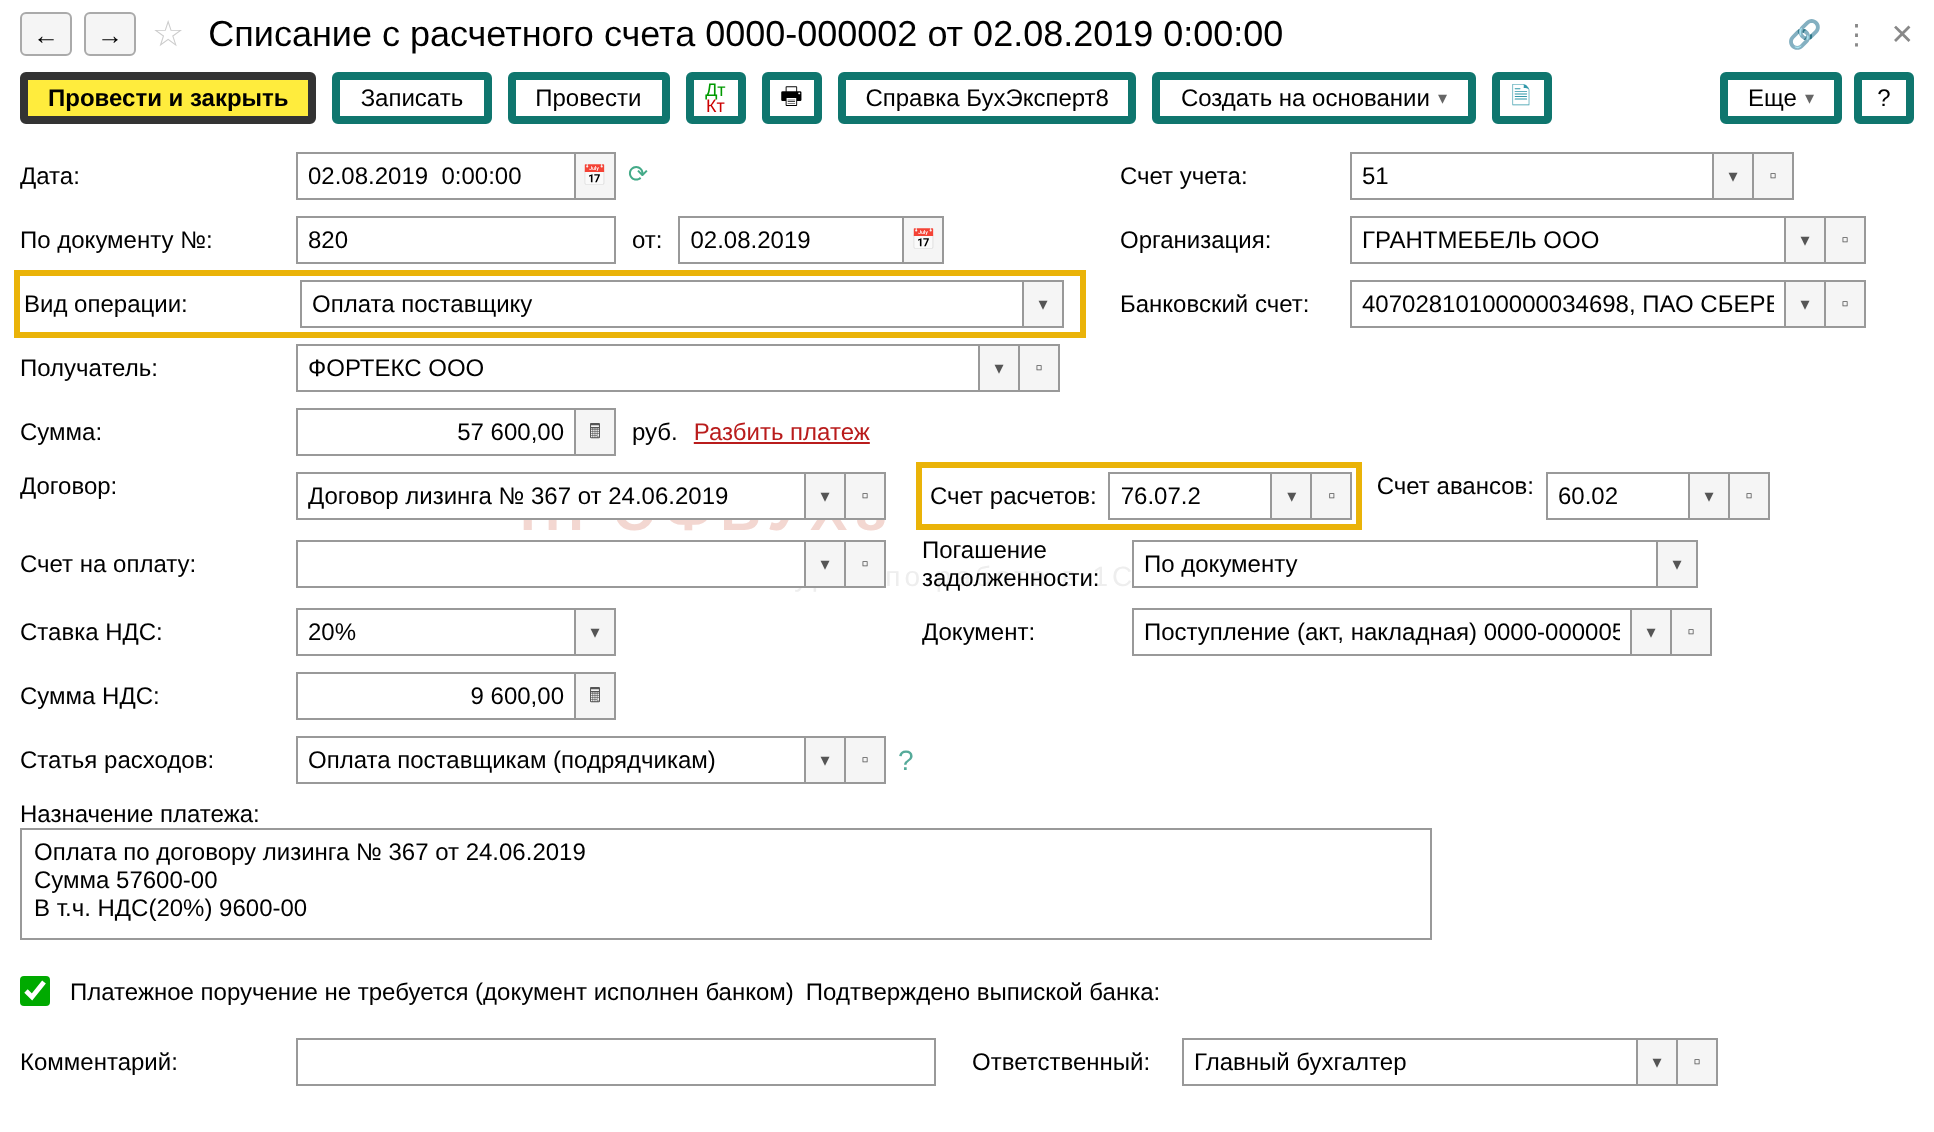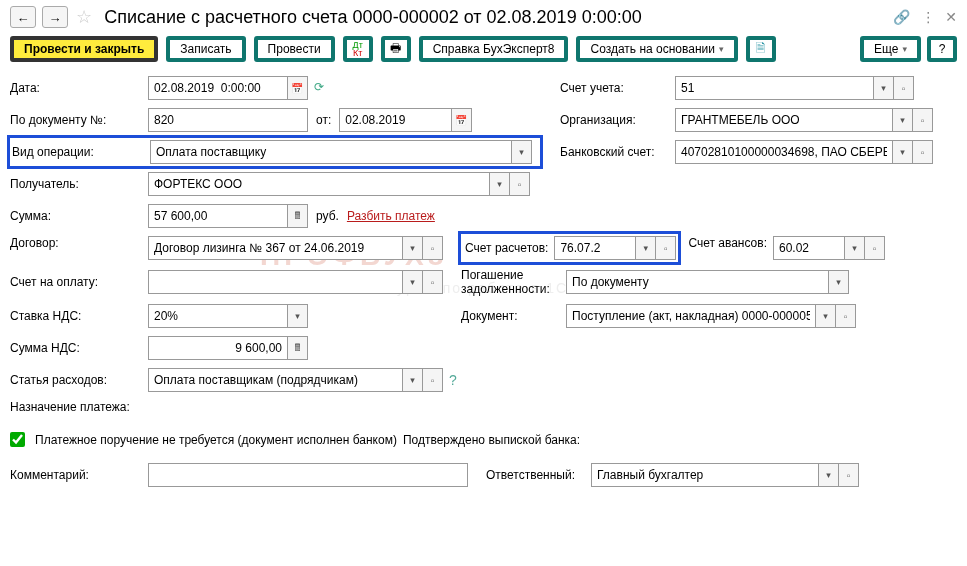--- a/index.html
+++ b/index.html
@@ -22,21 +22,21 @@
 .input-group input, .input-group .select { height: 24px; border: 1px solid #999; padding: 0 5px; font-size: 12px; background: #fff; }
 .group-btn { width: 20px; height: 24px; border: 1px solid #999; border-left: none; background: #f5f5f5; display: flex; align-items: center; justify-content: center; cursor: pointer; font-size: 10px; color: #555; }
 .group-btn.cal::before { content: "📅"; font-size: 10px; }
 .group-btn.dd::before { content: "▾"; font-size: 9px; }
 .group-btn.pop::before { content: "▫"; font-size: 10px; }
 .mag-icon { width:16px; height:16px; margin-left:6px; color:#4a8; }
 .link { color: #b91c1c; cursor: pointer; text-decoration: underline; }
 .two-col { display: flex; gap: 20px; }
 .left-col { width: 530px; }
 .right-col { flex: 1; }
-.redbox { border: 3px solid #1d4ed8; padding: 2px; margin: -5px -3px; }
+.redbox { border: 3px solid #eab308; padding: 2px; margin: -5px -3px; }
 .checkbox-row { display: flex; align-items: center; gap: 6px; margin: 10px 0 8px; }
 .checkbox-row input[type=checkbox]{ accent-color:#0a0; width:15px; height:15px; }
 textarea.multi { border: 1px solid #999; padding: 4px 6px; resize: none; font-family: Arial; font-size: 12px; height: 56px; width: 706px; }
 .dtkt { font-size:9px; line-height:8px; display:flex; flex-direction:column; }
 .dtkt .dt{color:#090;} .dtkt .kt{color:#c00;}
 .wm { position: absolute; left: 260px; top: 240px; color: #f3d7d1; font-size: 28px; letter-spacing: 4px; font-weight: bold; pointer-events:none; z-index:-1; }
 .wm2 { position: absolute; left: 320px; top: 280px; color: #eee; font-size: 14px; letter-spacing: 2px; pointer-events:none; z-index:-1; }
 .help-q { color: #5a9; font-size: 14px; margin-left: 6px; }
 </style>
 </head>
@@ -95,21 +95,21 @@
           <input style="width: 140px;" value="02.08.2019  0:00:00">
           <div class="group-btn cal"></div>
         </div>
         <span class="mag-icon">⟳</span>
       </div>
     </div>
     <div class="right-col">
       <div class="row">
         <span class="label" style="width:115px;">Счет учета:</span>
         <div class="input-group">
-          <input style="width: 199px;" value="51">
+          <input style="width: 182px;" value="51">
           <div class="group-btn dd"></div>
           <div class="group-btn pop"></div>
         </div>
       </div>
     </div>
   </div>
 
   <div class="two-col">
     <div class="left-col">
       <div class="row">
@@ -165,21 +165,21 @@
     <div class="input-group">
       <input style="width: 342px;" value="ФОРТЕКС ООО">
       <div class="group-btn dd"></div>
       <div class="group-btn pop"></div>
     </div>
   </div>
 
   <div class="row">
     <span class="label">Сумма:</span>
     <div class="input-group">
-      <input style="width: 140px; text-align: left;" value="57 600,00">
+      <input style="width: 140px; text-align: right;" value="57 600,00">
       <div class="group-btn">🖩</div>
     </div>
     <span style="margin:0 8px;">руб.</span>
     <span class="link">Разбить платеж</span>
   </div>
 
   <div class="row" style="align-items:flex-start;">
     <span class="label">Договор:</span>
     <div class="input-group">
       <input style="width: 255px;" value="Договор лизинга № 367 от 24.06.2019">
@@ -246,20 +246,23 @@
     <div class="input-group">
       <input style="width: 255px;" value="Оплата поставщикам (подрядчикам)">
       <div class="group-btn dd"></div>
       <div class="group-btn pop"></div>
     </div>
     <span class="help-q">?</span>
   </div>
 
   <div class="row" style="align-items:flex-start;flex-direction:column;">
     <span class="label">Назначение платежа:</span>
+    <textarea class="multi" id="purpose-ta" style="">Оплата по договору лизинга № 367 от 24.06.2019
+Сумма 57600-00
+В т.ч. НДС(20%) 9600-00</textarea>
   </div>
 
   <div class="checkbox-row">
     <input type="checkbox" checked="" style="">
     <span style="margin-left:4px;">Платежное поручение не требуется (документ исполнен банком)</span>
     <span>Подтверждено выпиской банка:</span>
   </div>
 
   <div class="row">
     <span class="label">Комментарий:</span>

